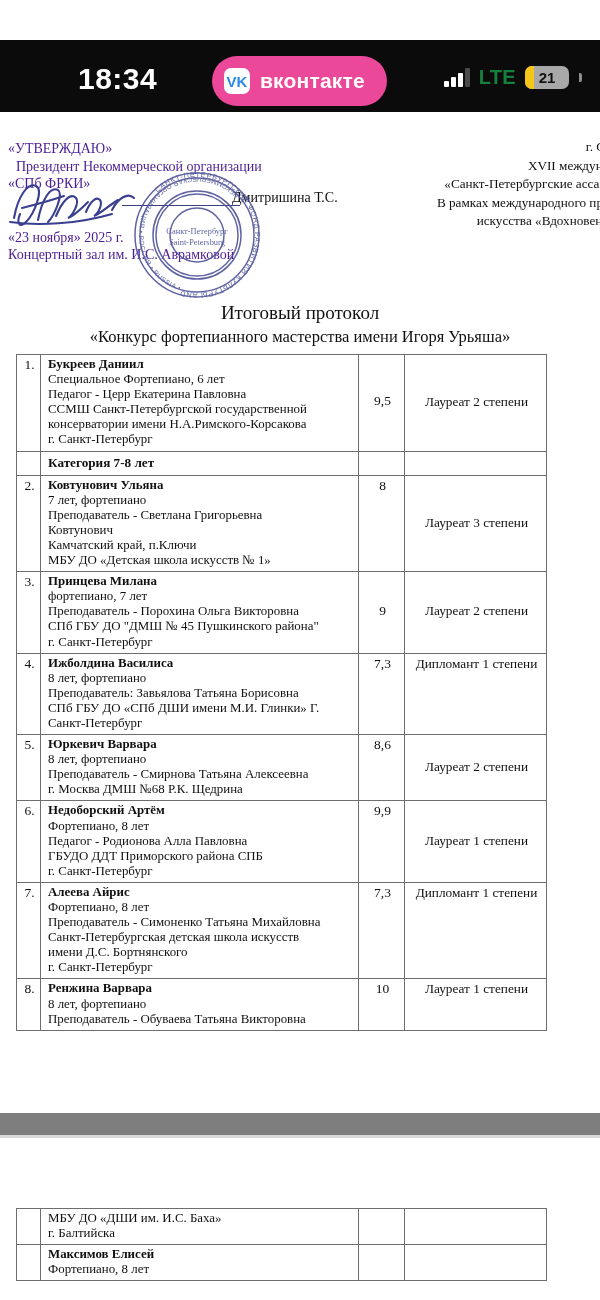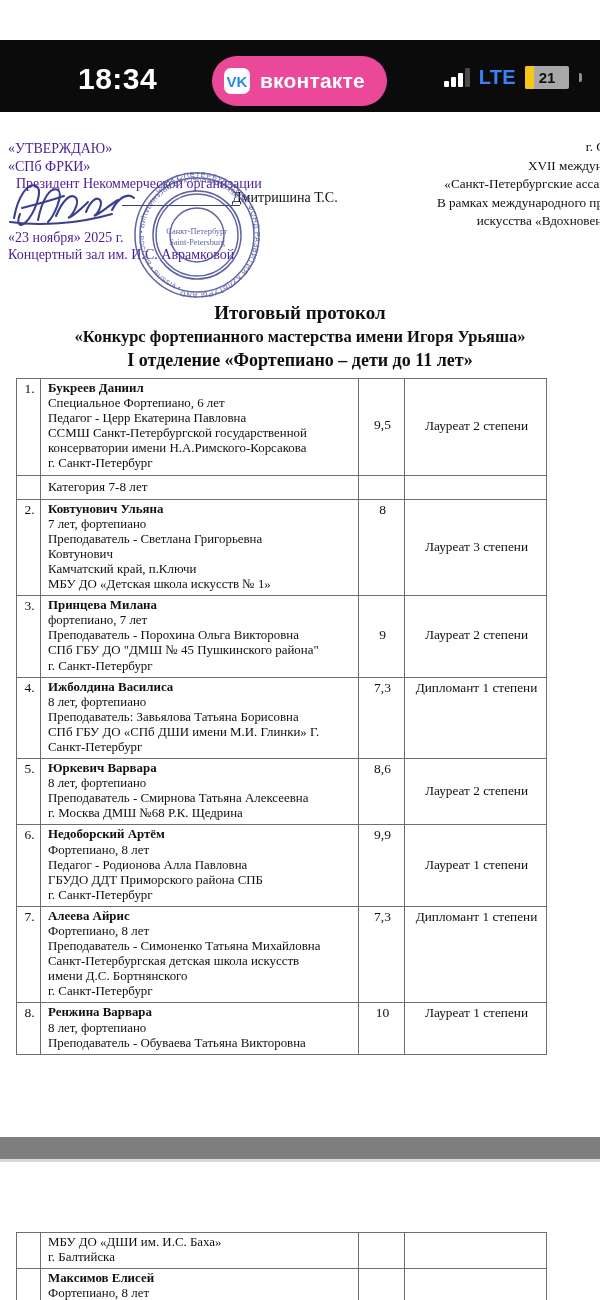--- a/index.html
+++ b/index.html
@@ -36,22 +36,22 @@
   }
   .sb-pill-label { color:#fff; font-size:21px; font-weight:600; letter-spacing:0.2px; }
 
   .sb-right { position:absolute; right:18px; top:22px; display:flex; align-items:center; gap:9px; height:30px; }
   .sig { display:flex; align-items:flex-end; gap:2.5px; height:20px; }
   .sig i { display:block; width:4.5px; background:#ffffff; border-radius:1px; }
   .sig i:nth-child(1){ height:6px; }
   .sig i:nth-child(2){ height:10px; }
   .sig i:nth-child(3){ height:14px; }
   .sig i:nth-child(4){ height:19px; background:#4a4a4a; }
-  .sb-net { color:#3b82f6; font-size:20px; font-weight:700; letter-spacing:0.3px; }
-  .batt { position:relative; width:44px; height:23px; border-radius:2px; background:#a8a8a8; overflow:hidden; display:flex; align-items:center; }
+  .sb-net { color:#15803d; font-size:20px; font-weight:700; letter-spacing:0.3px; }
+  .batt { position:relative; width:44px; height:23px; border-radius:7px; background:#a8a8a8; overflow:hidden; display:flex; align-items:center; }
   .batt-fill { position:absolute; left:0; top:0; bottom:0; width:21%; background:#f5c518; }
   .batt-num { position:relative; width:100%; text-align:center; color:#111; font-size:15px; font-weight:700; font-family:"Liberation Sans", sans-serif; }
   .batt-nub { width:3px; height:9px; background:#8d8d8d; border-radius:0 2px 2px 0; margin-left:1px; }
 
   .sb-url {
     position:absolute; left:1px; top:78px; width:600px; text-align:center;
     color:#f2f2f2; font-size:17px; font-family:"Liberation Sans", sans-serif;
   }
 
   
@@ -74,40 +74,40 @@
   }
   .event .ln { white-space:nowrap; }
 
   
   .handsig { position:absolute; left:8px; top:62px; width:160px; height:62px; pointer-events:none; }
 
   
   .stamp { position:absolute; left:126px; top:52px; width:142px; height:142px; pointer-events:none; opacity:.88; }
 
   
-  .titles { text-align:center; color:#101010; padding:0 10px;font-weight:bold; }
+  .titles { text-align:center; color:#101010; padding:0 10px; }
   .t-main  { font-size:19px; line-height:25px; margin-bottom:1px; }
   .t-sub   { font-size:16.5px; line-height:22px; }
   .t-sub2  { font-size:18px; line-height:24px; }
 
   
   .tbl-wrap { padding:6px 16px 0 16px; }
   table.prot { width:530px; border-collapse:collapse; table-layout:fixed; color:#101010; }
   table.prot td { border:1px solid #6e6e6e; vertical-align:top; padding:2px 5px 3px 7px; }
   col.c-num   { width:24px; }
   col.c-info  { width:318px; }
   col.c-score { width:46px; }
   col.c-award { width:142px; }
   td.num   { text-align:center; vertical-align:middle; font-size:13.5px; padding:0 1px; }
   td.info  { font-size:12.9px; line-height:15.1px;margin-top:32px; }
   td.score { text-align:center; font-size:13.5px; padding-top:4px; }
   td.award { text-align:center; font-size:13.3px; padding-top:4px; line-height:16px;margin-left:18px; }
   td.award.mid { vertical-align:middle; }
   .nm { font-weight:700; }
-  .cat { font-weight:400; font-size:13.2px; line-height:16px; }
+  .cat { font-weight:700; font-size:13.2px; line-height:16px; }
   tr.catrow td { padding-top:3px; padding-bottom:4px; }
 
   
   .seam { width:600px; height:22px; background:#7e7e7e; }
   .seam-shadow { width:600px; height:3px; background:#d8d8d8; }
   .page-gap { width:600px; background:#ffffff; }
 
   table.prot2 { width:530px; border-collapse:collapse; table-layout:fixed; color:#101010; }
   table.prot2 td { border:1px solid #6e6e6e; vertical-align:top; padding:2px 5px 3px 7px; }
 </style>
@@ -141,22 +141,22 @@
 
     <div class="sb-url">vivat-talent.com</div>
   </div>
 
   <div class="page">
 
     <div class="doc-head">
 
       <div class="approve">
         <div class="ln">«УТВЕРЖДАЮ»</div>
+        <div class="ln ind">Президент Некоммерческой организации</div>
         <div class="ln">«СПб ФРКИ»</div>
-        <div class="ln ind">Президент Некоммерческой организации</div>
         <div class="gap"></div>
         <div class="ln">«23 ноября» 2025 г.</div>
         <div class="ln">Концертный зал им. И.С. Аврамковой</div>
       </div>
 
       <div class="sig-line"></div>
       <div class="sig-name">Дмитришина Т.С.</div>
 
       <svg class="handsig" viewBox="0 0 160 62">
         <g fill="none" stroke="#3b3f8f" stroke-width="2.1" stroke-linecap="round">
@@ -197,21 +197,20 @@
         <div class="ln">XVII международны</div>
         <div class="ln">«Санкт-Петербургские ассамблеи и</div>
         <div class="ln">В рамках международного проекта н</div>
         <div class="ln">искусства «Вдохновение. Вив</div>
       </div>
     </div>
 
     <div class="titles">
       <div class="t-main">Итоговый протокол</div>
       <div class="t-sub">«Конкурс фортепианного мастерства имени Игоря Урьяша»</div>
-      <div class="t-sub2">I отделение «Фортепиано – дети до 11 лет»</div>
     </div>
 
     <div class="tbl-wrap">
       <table class="prot">
         <colgroup>
             <col class="c-num">
             <col class="c-info">
             <col class="c-score">
             <col class="c-award">
           </colgroup>

